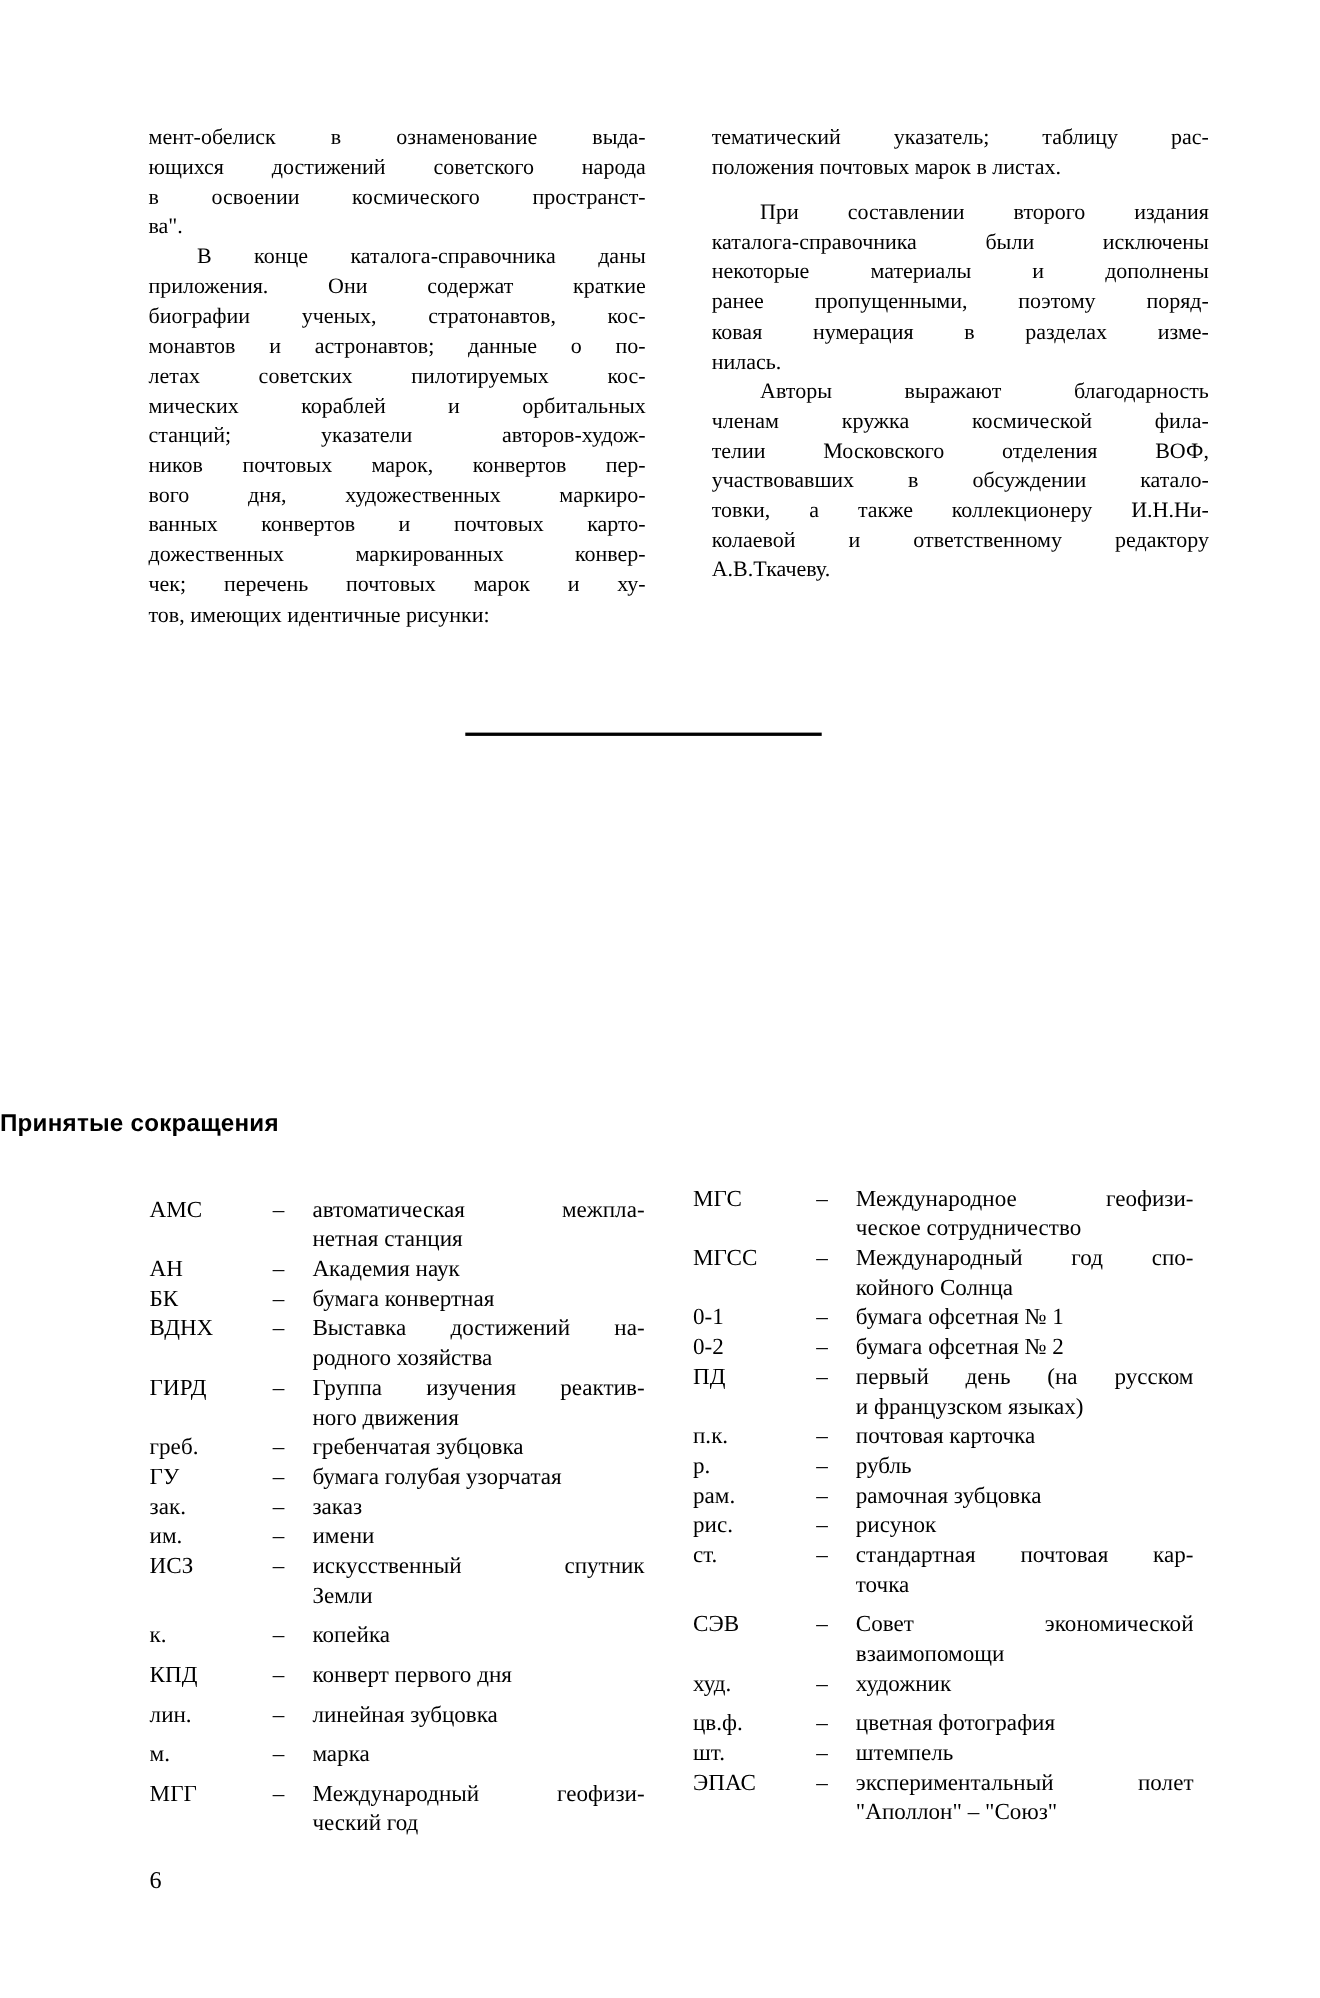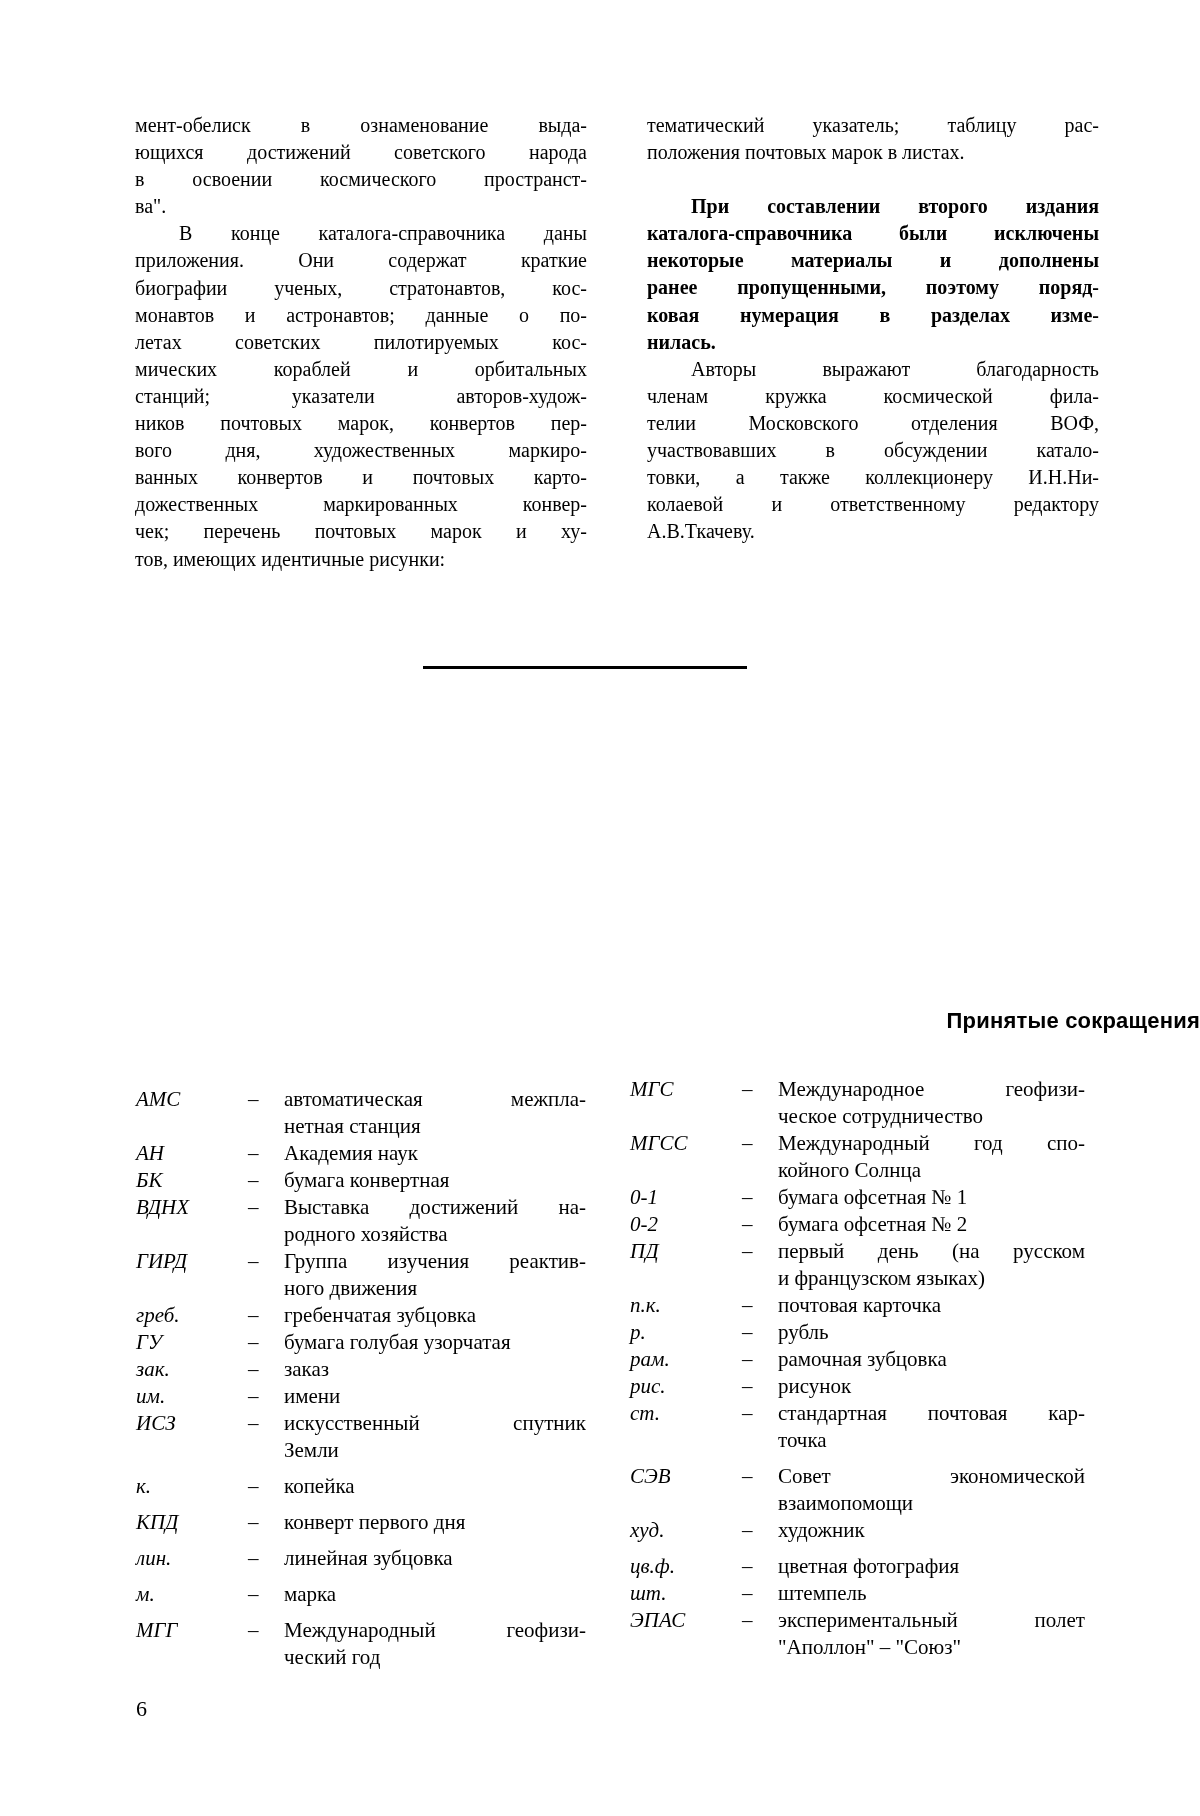--- a/index.html
+++ b/index.html
@@ -4,25 +4,25 @@
 <style>
   html, body { margin:0; padding:0; background:#ffffff; }
   body { width:1200px; height:1816px; position:relative; overflow:hidden;
          font-family:"Liberation Serif", serif; color:#000; }
   .col { position:absolute; font-size:20px; line-height:27.1px; text-align:justify; }
   .line { display:block; text-align:justify; text-align-last:justify; white-space:nowrap; }
   .line.last { text-align-last:left; }
   #col-left { left:135px; top:112px; width:452px; }
   #col-right { left:647px; top:112px; width:452px; }
   .divider { position:absolute; left:423px; top:666px; width:324px; height:3px; background:#000; }
-  .heading { position:absolute; left:0; width:1200px; top:1008px; text-align:right;
+  .heading { position:absolute; left:0; width:1200px; top:1008px; text-align:left;
              font-family:"Liberation Sans", sans-serif; font-weight:bold; font-size:22px; letter-spacing:0.2px; }
   .abbr-list { position:absolute; font-size:21px; line-height:27px; }
   .abbr-row { position:relative; display:flex; }
-  .abbr-key { width:112px; flex:none;font-style:italic; }
+  .abbr-key { width:112px; flex:none; }
   .abbr-dash { width:36px; flex:none; }
   .abbr-def { flex:1; }
   #abbr-left { left:136px; top:1086px; width:450px; }
   #abbr-right { left:630px; top:1076px; width:455px; }
   .page-num { position:absolute; left:136px; top:1696px; font-size:22px; }
   .abbr-row.sp { margin-top:9px; }
 </style>
 </head>
 <body>
 
@@ -47,21 +47,21 @@
       <span class="line">дожественных маркированных конвер-</span>
       <span class="line">чек; перечень почтовых марок и ху-</span>
       <span class="line last">тов, имеющих идентичные рисунки:</span>
     </div>
   </div>
 <div id="col-right" class="col">
     <div>
       <span class="line">тематический указатель; таблицу рас-</span>
       <span class="line last">положения почтовых марок в листах.</span>
     </div>
-    <div style="margin-top: 27px; font-weight: bold;">
+    <div style="margin-top: 14px;">
       <span class="line" style="padding-left: 44px;">При составлении второго издания</span>
       <span class="line">каталога-справочника были исключены</span>
       <span class="line">некоторые материалы и дополнены</span>
       <span class="line">ранее пропущенными, поэтому поряд-</span>
       <span class="line">ковая нумерация в разделах изме-</span>
       <span class="line last">нилась.</span>
     </div>
     <div>
       <span class="line" style="padding-left: 44px;">Авторы выражают благодарность</span>
       <span class="line">членам кружка космической фила-</span>

